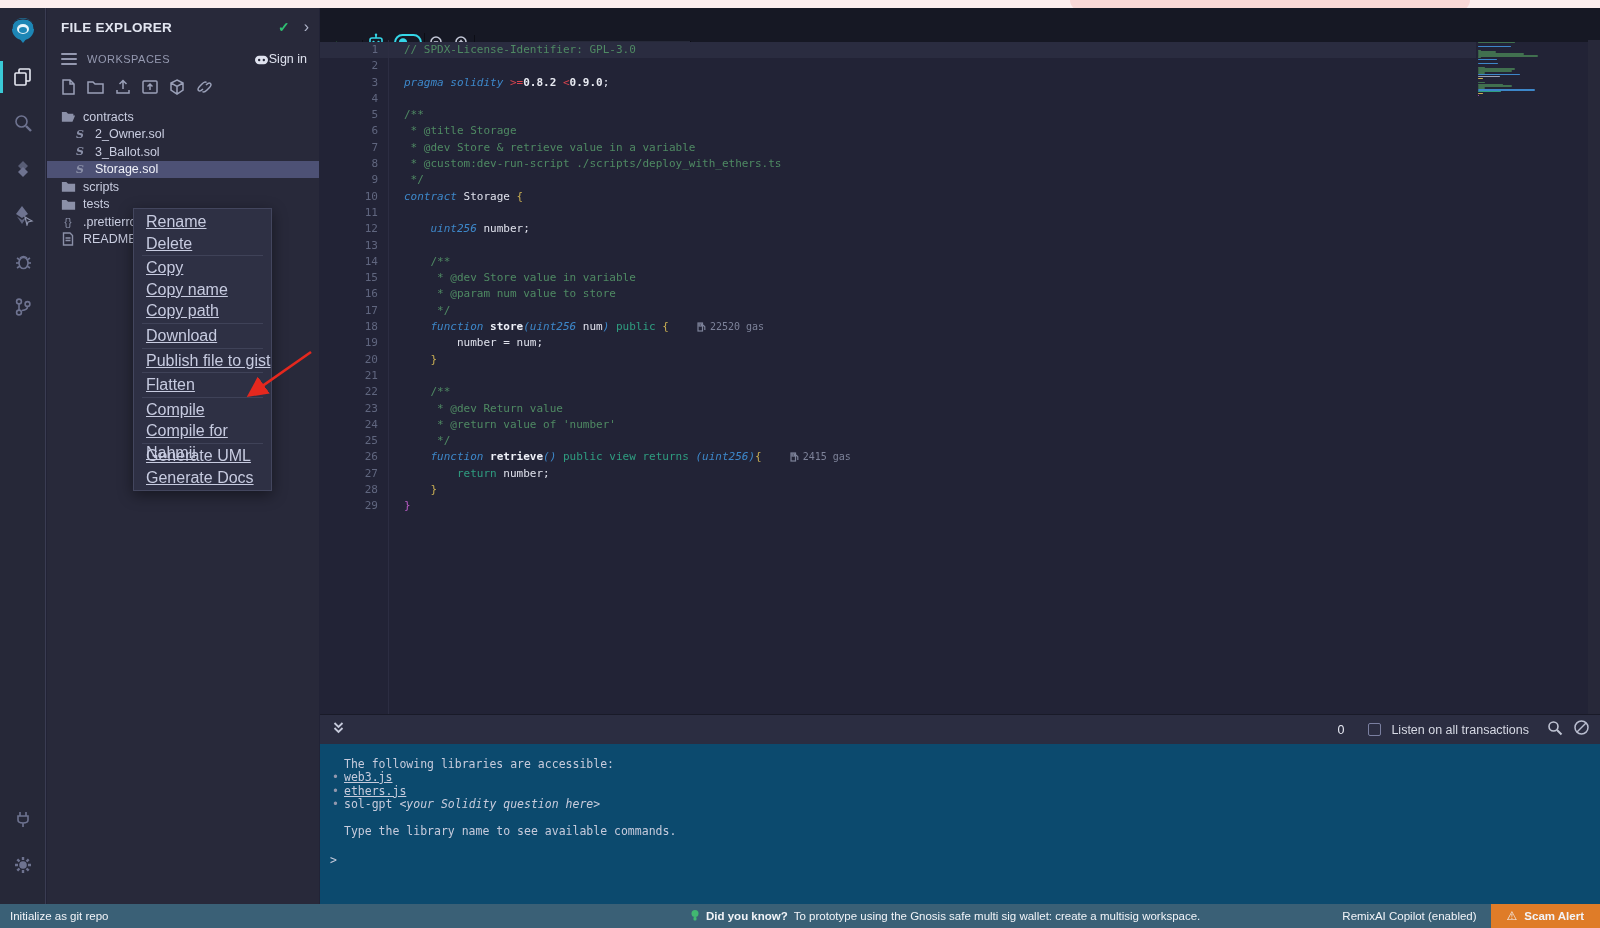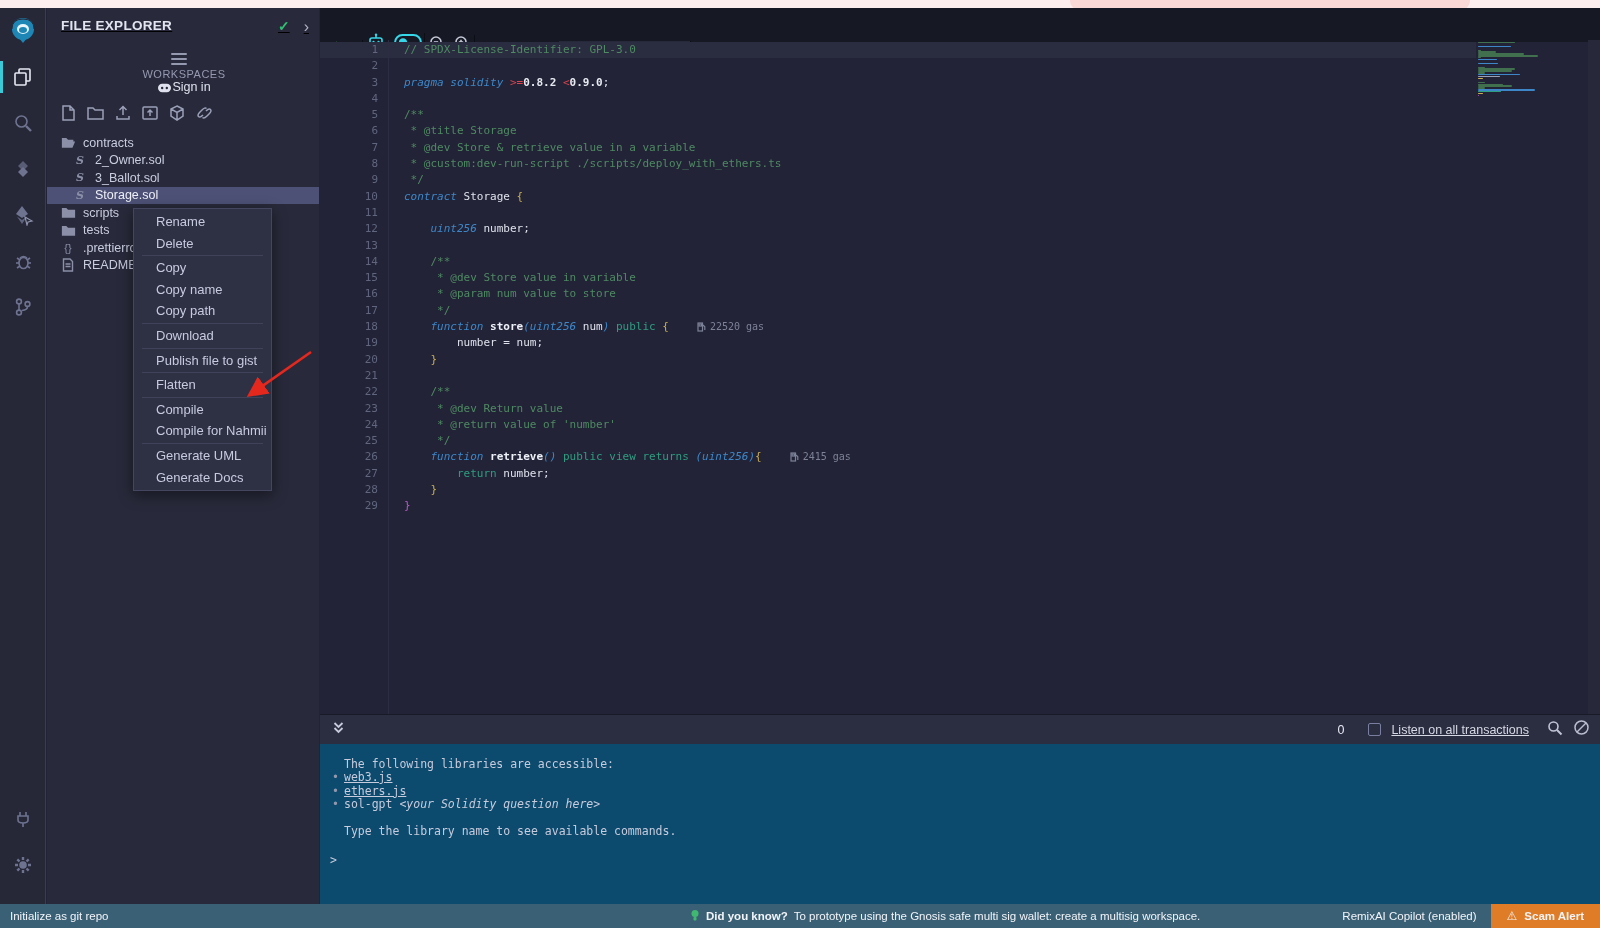--- a/index.html
+++ b/index.html
@@ -15,25 +15,25 @@
   
   #iconbar { left:0; top:8px; width:46px; height:896px; background:#262838; border-right:1px solid #3a3c52; z-index:5; }
   .ibar-item { position:relative; width:46px; height:46px; display:flex; align-items:center; justify-content:center; }
   .ibar-item svg { stroke:#6e7390; fill:none; stroke-width:1.6; }
   .ibar-item.active svg { stroke:#e7e9f2; }
   .ibar-item.active::before { content:""; position:absolute; left:0; top:7px; width:3px; height:32px; background:#3ac9d6; }
   #iconbar-bottom { position:absolute; bottom:16px; left:0; width:46px; }
 
   
   #sidepanel { left:47px; top:8px; width:272px; height:896px; background:#28293a; z-index:4; }
-  #fe-header { display:flex; padding:10px 10px 6px 14px;text-decoration:underline; }
+  #fe-header { display:flex; align-items:center; padding:10px 10px 6px 14px; }
   #fe-title { color:#e2e5f0; font-size:13.5px; font-weight:bold; letter-spacing:.3px; flex:1; }
   #fe-check { color:#2fbf71; font-size:14px; font-weight:bold; margin-right:14px; }
   #fe-chevron { color:#aeb3c8; font-size:16px; }
-  #ws-row { display:flex; align-items:center; padding:8px 12px 6px 14px;flex-direction:column; }
+  #ws-row { display:flex; align-items:center; padding:8px 12px 6px 14px; }
   #ws-burger { width:16px; margin-right:10px; cursor:pointer; }
   #ws-burger div { height:2px; background:#9599b0; margin:3px 0; border-radius:1px; }
   #ws-label { color:#9599b0; font-size:11px; letter-spacing:.5px; flex:1; }
   #signin { display:flex; align-items:center; color:#dfe2ee; font-size:12.5px; gap:0; }
   #ws-select { margin:6px 12px 10px 12px; height:28px; background:#383b52; border-radius:4px;
     display:flex; align-items:center; padding:0 10px; }
   #ws-name { color:#eceef6; font-size:13px; font-weight:bold; flex:1; }
   #ws-caret { width:15px; height:15px; border-radius:50%; background:#8d92ab; color:#383b52; font-size:8px;
     display:flex; align-items:center; justify-content:center; line-height:1; }
   #fe-tools { display:flex; gap:9px; padding:4px 12px 8px 13px; }
@@ -44,21 +44,21 @@
   .tree-row { display:flex; align-items:center; height:17.5px; padding-left:13px; white-space:nowrap; cursor:pointer; }
   .tree-row.indent { padding-left:25px; }
   .tree-row .t-icon { width:16px; margin-right:7px; display:flex; justify-content:center; color:#8b90a8; font-size:11px; }
   .tree-row.selected { background:#4d5175; color:#eef0f8; }
   .tree-row svg { stroke:#8b90a8; fill:none; stroke-width:1.4; }
   .t-icon .sol { font-family:"DejaVu Serif", serif; font-weight:bold; color:#8b90a8; font-style:italic; }
 
   
   #context-menu { left:133px; top:208px; width:139px; background:#2e3044; border:1px solid #43465e;
     box-shadow:0 4px 14px rgba(0,0,0,.45); z-index:20; padding:2px 0; }
-  .menu-item { height:21.6px; line-height:21.6px; padding-left:22px; color:#c7cbe0; font-size:13px; cursor:pointer; }
+  .menu-item { height:21.6px; line-height:21.6px; padding-left:12px; color:#c7cbe0; font-size:16px; cursor:pointer;text-decoration:underline; }
   .menu-div { border-top:1px solid #3f4258; margin:1px 8px 1px 8px; }
 
   
   #arrow-svg { left:235px; top:342px; width:85px; height:65px; z-index:30; pointer-events:none; }
 
   
   #main { left:320px; top:8px; width:1280px; height:896px; background:#222336; }
 
   
   #tabbar { position:absolute; left:0; top:0; width:1280px; height:48px; background:#161824; display:flex; align-items:flex-end; }
@@ -98,21 +98,21 @@
   #scroll-col { position:absolute; right:0; top:0; width:12px; height:674px; background:#272839; }
 
   
   #term-header { position:absolute; left:0; top:706px; width:1280px; height:30px; background:#2b2d41;
     display:flex; align-items:center; border-top:1px solid #191a28; }
   #term-chevrons { margin-left:12px; cursor:pointer; }
   #term-chevrons svg { stroke:#c6cadb; fill:none; stroke-width:1.8; }
   #term-right { margin-left:auto; display:flex; align-items:center; gap:10px; padding-right:10px; }
   #tx-count { color:#e6e8f2; font-size:12.5px; margin-right:14px; }
   #listen-check { width:13px; height:13px; border:1px solid #7a7fa0; border-radius:2px; background:transparent; cursor:pointer; }
-  #listen-label { color:#d6d9e4; font-size:12.5px; margin-right:8px;text-decoration:underline; }
+  #listen-label { color:#d6d9e4; font-size:12.5px; margin-right:8px; }
   #term-search svg { stroke:#c0c4d4; fill:none; stroke-width:1.6; }
   #filter-input { width:265px; height:24px; background:#3a3d52; border:none; border-radius:3px;
     color:#dfe2ee; font-size:12.5px; padding:0 10px; outline:none; }
   #filter-input::placeholder { color:#9297ad; }
   #ban-icon svg { stroke:#b9bdcf; fill:none; stroke-width:1.5; }
 
   #term-body { position:absolute; left:0; top:736px; width:1280px; height:160px; background:#0c4a6e;
     font-family:"DejaVu Sans Mono", monospace; font-size:11.5px; line-height:13.4px; color:#c7cbdc; }
   #term-lines { position:absolute; left:24px; top:14px; }
   .tl-bullet { position:relative; }

